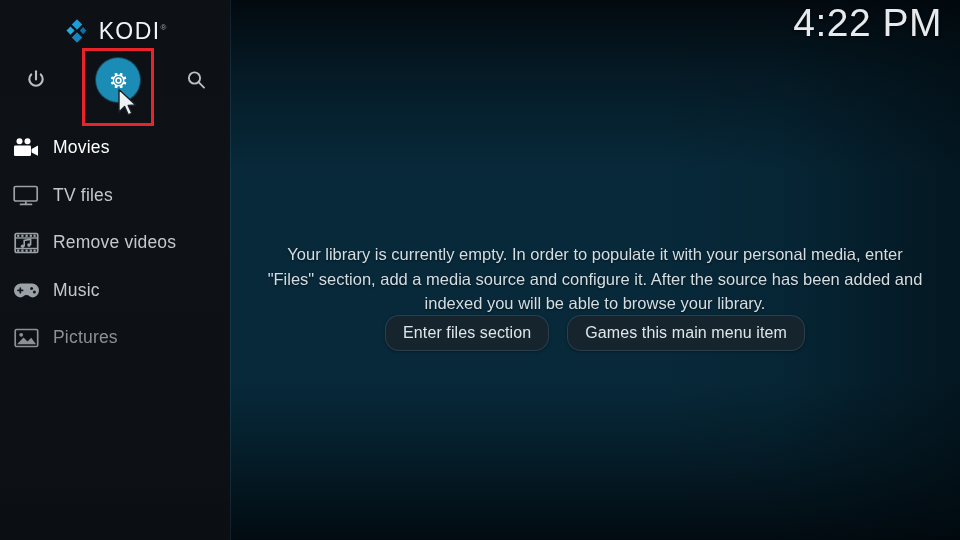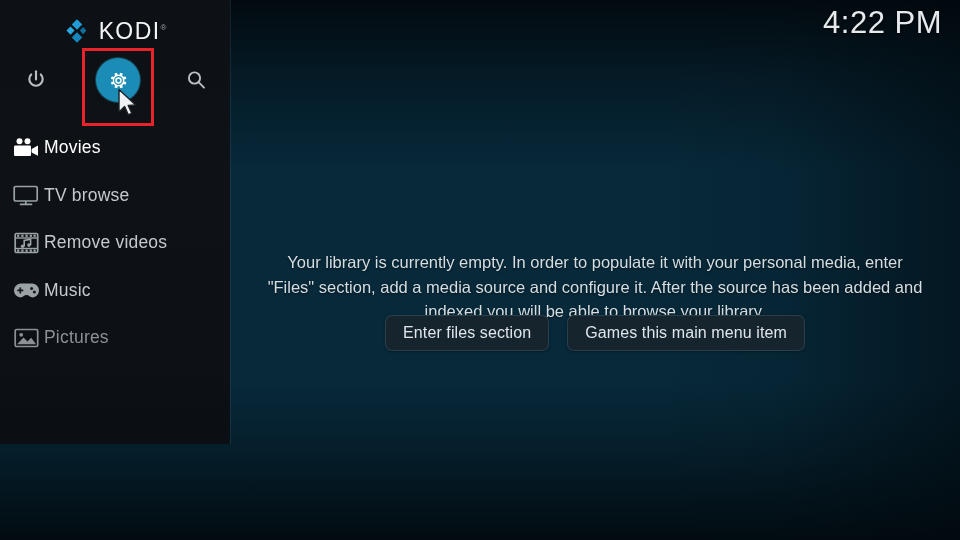--- a/index.html
+++ b/index.html
@@ -28,21 +28,21 @@
     position:absolute; left:0; right:0; bottom:0; height:160px;
     background:linear-gradient(0deg, rgba(1,7,11,0.88) 0%, rgba(2,14,20,0.42) 55%, rgba(3,20,28,0) 100%);
   }
   #bg-right-shade {
     position:absolute; top:0; bottom:0; right:0; width:300px;
     background:linear-gradient(270deg, rgba(1,8,13,0.55) 0%, rgba(2,14,20,0.12) 60%, rgba(0,0,0,0) 100%);
   }
 
   
   #sidebar {
-    position:absolute; left:0; top:0; width:230px; height:444px;
+    position:absolute; left:0; top:0; width:230px; height:540px;
     background:linear-gradient(180deg,#0d1014 0%, #0e1216 40%, #0c1014 100%);
     box-shadow: 1px 0 0 rgba(90,130,150,0.18);
     overflow:hidden;
     text-decoration:underline;
   }
   #sidebar-fade {
     position:absolute; left:0; right:0; bottom:0; height:58px;
     background:linear-gradient(0deg,#0b0e12 0%, rgba(11,14,18,0.85) 38%, rgba(11,14,18,0) 100%);
     pointer-events:none;
   }
@@ -89,56 +89,56 @@
   #menu { position:absolute; left:0; top:124px; width:230px; }
   .menu-item {
     position:relative; height:47.5px;
     display:flex; align-items:center; padding-left:8px;
   }
   .menu-ico {
     width:36px; height:30px; display:flex; align-items:center; justify-content:center;
     flex:0 0 36px;
   }
   .menu-label {
-    font-size:17.5px; line-height:1;
+    margin-left:9px; font-size:17.5px; line-height:1;
     color:#c3c9cd; letter-spacing:0.2px;
   }
   .menu-item.active .menu-label { color:#ffffff; }
   .menu-item.active .menu-ico svg { fill:#ffffff; stroke:#ffffff; }
   .menu-item.dim .menu-label { color:#8b9196; }
   .menu-ico svg { fill:#9aa2a8; stroke:#9aa2a8; }
 
   
   #clock {
     position:absolute; right:18px; top:2px;
-    color:#e6eaec; font-size:31px; font-weight:300; letter-spacing:0.5px;
+    color:#e6eaec; font-size:39px; font-weight:300; letter-spacing:0.5px;
     line-height:42px; text-shadow:0 1px 3px rgba(0,0,0,0.6);
   }
 
   
   #main {
     position:absolute; left:230px; top:0; right:0; bottom:0;
   }
   #empty-msg {
     position:absolute; left:0; right:0; top:234px;
-    width:660px; margin:16px auto;
+    width:660px; margin:8px auto;
     text-align:center;
     color:#d6dde1; font-size:16.5px; line-height:24.5px;
     text-shadow:0 1px 2px rgba(0,0,0,0.5);
   }
   #btn-row {
     position:absolute; left:0; right:0; top:315px;
     display:flex; justify-content:center; gap:18px;
   }
   .ui-btn {
     height:36px; padding:0 17px;
     display:flex; align-items:center; justify-content:center;
     background:#16242e;
     border:1px solid rgba(120,160,180,0.22);
-    border-radius:7px;
+    border-radius:14px;
     color:#dfe5e9; font-size:16px; letter-spacing:0.1px;
     white-space:nowrap;
     box-shadow:0 1px 3px rgba(0,0,0,0.35);
   }
 </style>
 </head>
 <body>
 
 <div id="app">
 
@@ -210,21 +210,21 @@
       </div>
 
       <div class="menu-item">
         <span class="menu-ico">
           <svg width="26" height="21" viewBox="0 0 26 21">
             <rect x="1.2" y="1.5" width="23" height="14.5" rx="1.6" fill="none" stroke="#9aa2a8" stroke-width="1.7"></rect>
             <path d="M7.5 19.4 L18.5 19.4" stroke="#9aa2a8" stroke-width="1.7" stroke-linecap="round" fill="none"></path>
             <path d="M12.8 16.2 L12.8 19.4" stroke="#9aa2a8" stroke-width="1.7" fill="none"></path>
           </svg>
         </span>
-        <span class="menu-label">TV browse</span>
+        <span class="menu-label">TV files</span>
       </div>
 
 
       <div class="menu-item">
         <span class="menu-ico">
           <svg width="25" height="22" viewBox="0 0 25 22">
             <rect x="1.2" y="1.5" width="22.5" height="19" rx="1.2" fill="none" stroke="#9aa2a8" stroke-width="1.7"></rect>
             <path d="M1.2 6 L23.7 6" stroke="#9aa2a8" stroke-width="1.4" fill="none"></path>
             <path d="M1.2 16.5 L23.7 16.5" stroke="#9aa2a8" stroke-width="1.4" fill="none"></path>
             <g fill="#9aa2a8" stroke="none">

